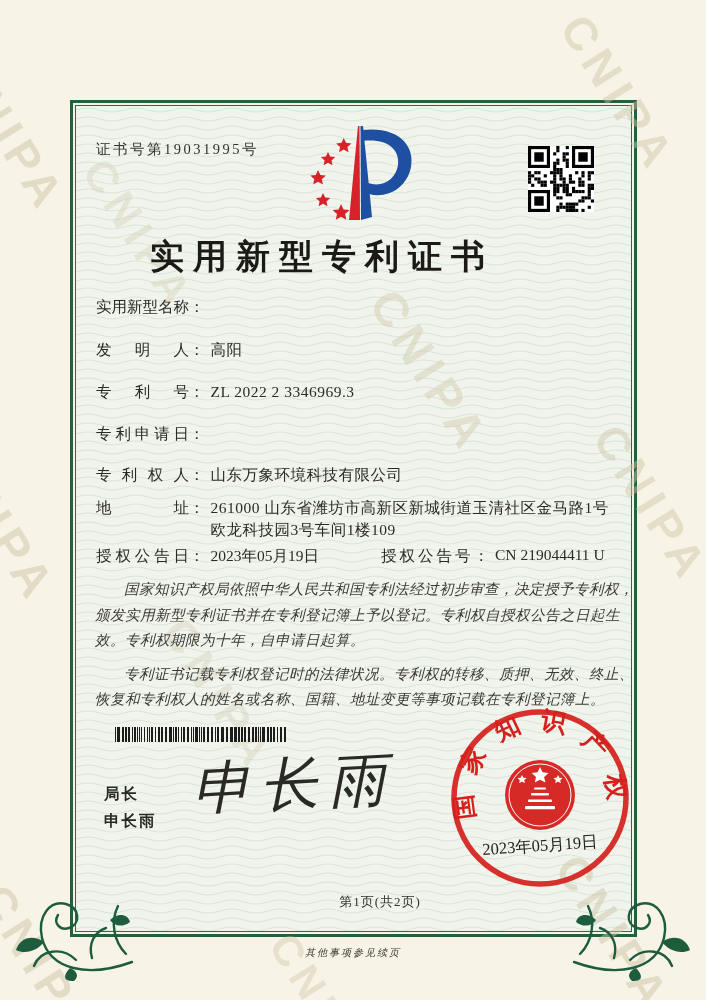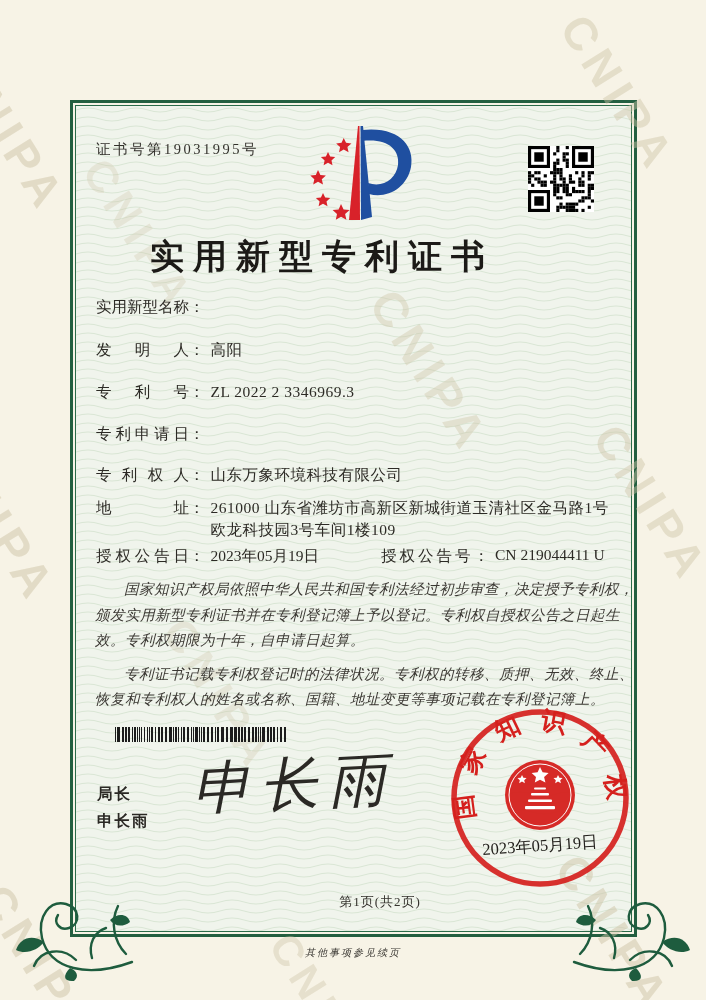--- a/index.html
+++ b/index.html
@@ -42,21 +42,21 @@
   .grant-row { position:absolute; left:96px; top:546px; width:530px; display:flex; font-size:15.5px; color:#2c2a25;align-items:flex-end; }
   .grant-group { display:flex; }
   .grant-group.right { margin-left:62px; }
 
   .body-paragraphs { position:absolute; left:95px; top:577px; width:546px; }
   .body-paragraphs p { font-size:14.5px; line-height:1.76; text-indent:2em; color:#3b3833;
                        font-style:italic; letter-spacing:0.5px; margin-bottom:8px; }
 
   .barcode { position:absolute; left:115px; top:727px; width:172px; height:15px; }
 
-  .sign-block { position:absolute; left:97px; top:780px; font-size:15.5px; font-weight:600;
+  .sign-block { position:absolute; left:104px; top:780px; font-size:15.5px; font-weight:600;
                 line-height:27px; color:#2a2824; letter-spacing:2px; }
   .signature { position:absolute; left:192px; top:746px; font-size:58px; font-style:italic;
                letter-spacing:10px; color:#2b2925; transform:rotate(-3deg);
                font-family:"DejaVu Serif","Liberation Serif",serif; }
 
   .seal { position:absolute; left:445px; top:703px; width:190px; height:190px; }
 
   .page-footer { position:absolute; left:70px; top:893px; width:620px; text-align:center;
                  font-size:13px; letter-spacing:1px; color:#33312c; }
   .cont-note { position:absolute; left:0; top:946px; width:706px; text-align:center;

